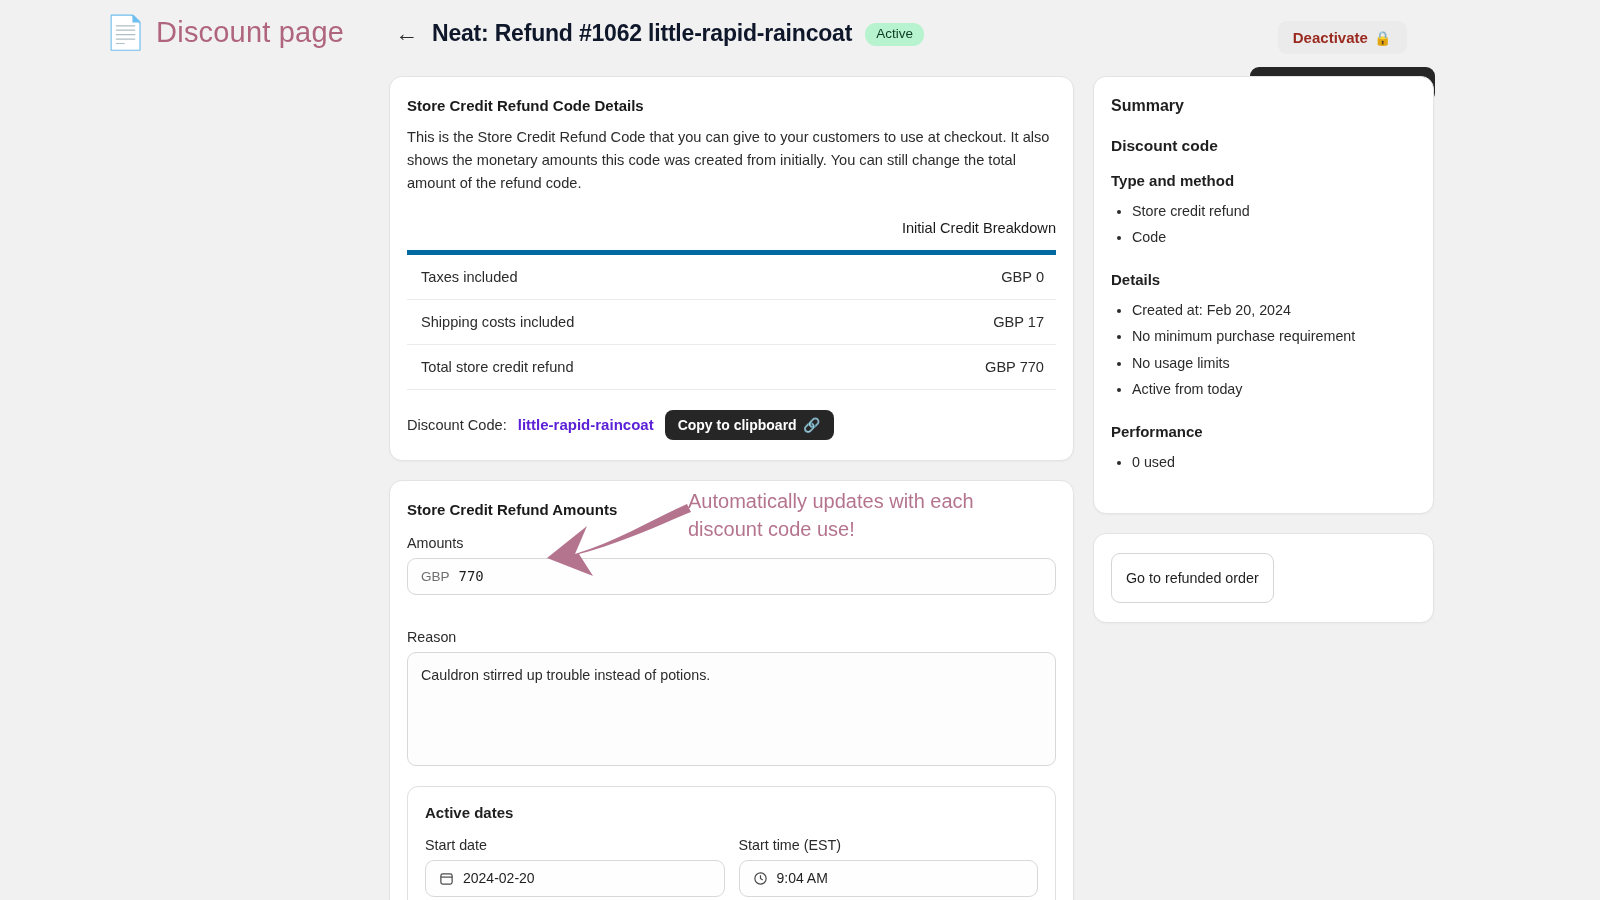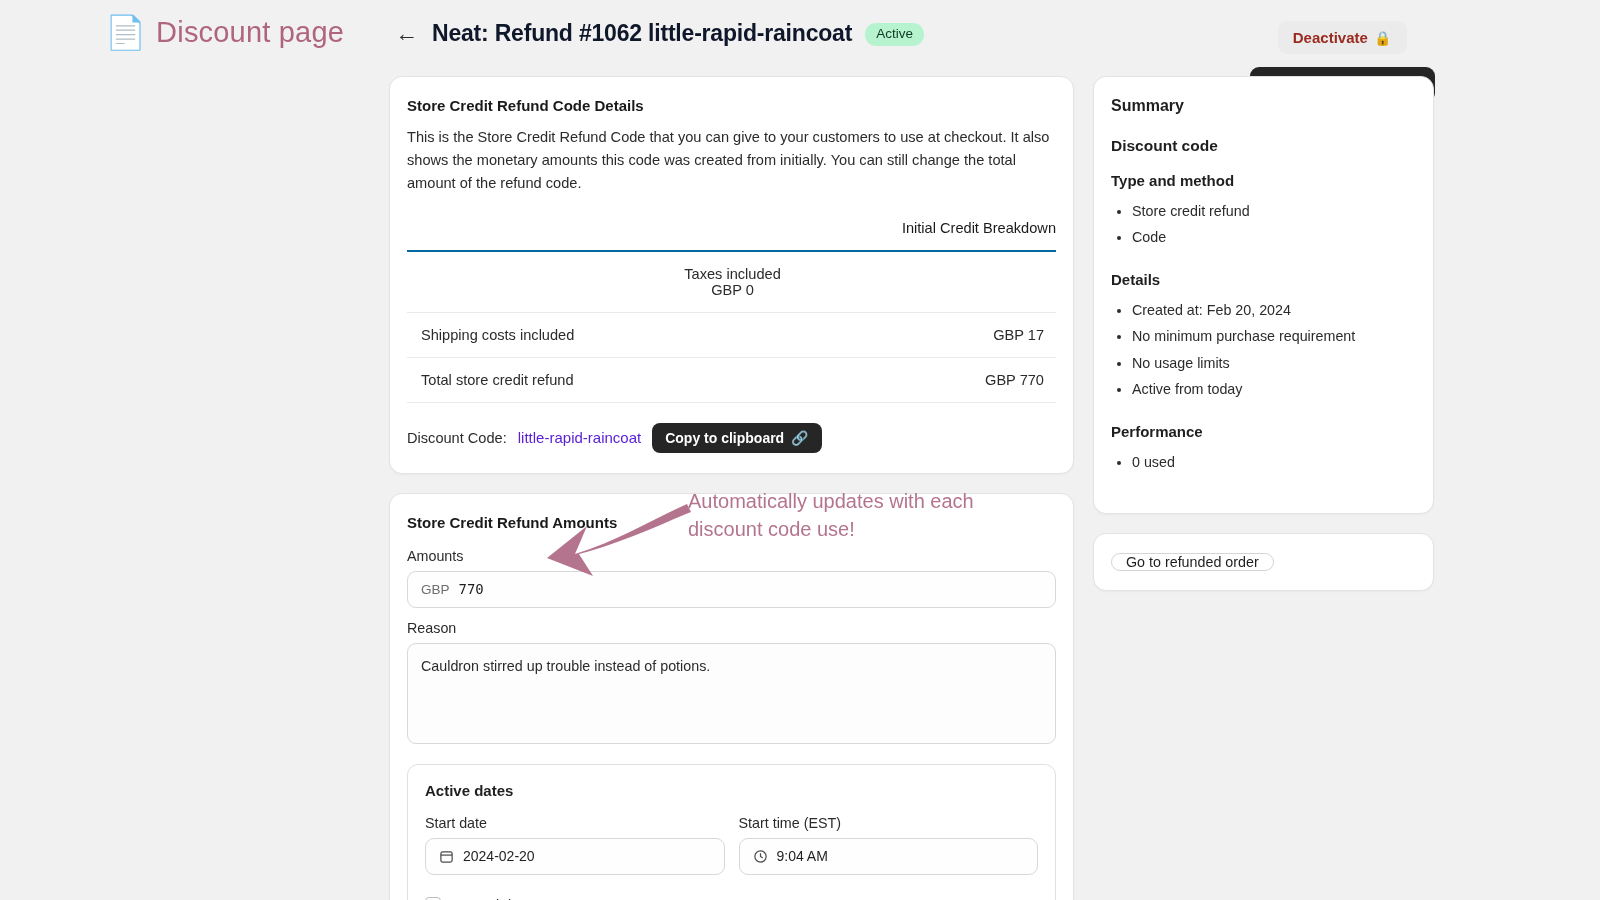--- a/index.html
+++ b/index.html
@@ -71,46 +71,46 @@
   p.desc { font-size: 14.6px; line-height: 1.57; margin: 0; color: #2b2b2b; }
   h4.sub { font-size: 14.6px; font-weight: normal; margin: 25px 0 0; color: #1a1a1a; text-align: right; }
 
   
   .breakdown { margin-top: 14px; }
   .brow {
     display: flex; justify-content: space-between; align-items: center;
     padding: 14px 12px 14px 14px; font-size: 14.6px; color: #2b2b2b;
     border-top: 1px solid #ebebeb;
   }
-  .brow:first-child { border-top: 2px solid #0369a1; flex-direction: column; }
+  .brow:first-child { border-top: 5px solid #0369a1; }
   .brow:last-child { border-bottom: 1px solid #ebebeb; }
 
   .code-row {
     display: flex; align-items: center; gap: 11px; margin-top: 20px;
     font-size: 14.6px; color: #2b2b2b;
   }
-  .code-val { color: #5b21d6; font-weight: normal; font-size: 15px; text-align: center; }
+  .code-val { color: #5b21d6; font-weight: bold; font-size: 15px; text-align: center; }
   .btn-dark-sm {
     background: #262626; border: none; border-radius: 8px; color: #fff;
     font-size: 14px; font-weight: 600; padding: 7px 13px;
     display: flex; align-items: center; gap: 7px; cursor: pointer;
     font-family: inherit;
   }
 
   
   .field-label { font-size: 14.3px; color: #2b2b2b; margin: 0 0 7px; display: block; }
   .input-box {
     width: 100%; height: 37px; border: 1px solid #d8d8d8; border-radius: 9px;
     background: #fefefe; display: flex; align-items: center; gap: 9px;
     padding: 0 13px; font-size: 14px;
   }
   .cur { color: #6e6e6e; font-size: 13.5px; }
   .amt { color: #1d1d1d; font-family: "DejaVu Sans Mono", monospace; font-size: 14px; }
   .textarea-box {
-    width: 100%; height: 101px; border: 1px solid #d8d8d8; border-radius: 9px;
+    width: 100%; height: 114px; border: 1px solid #d8d8d8; border-radius: 9px;
     background: #fdfdfd; padding: 12px 13px; font-size: 14.3px; color: #2b2b2b;
     line-height: 1.4;
   }
 
   .subcard {
     border: 1px solid #e0e0e0; border-radius: 11px; background: #fff;
     padding: 17px 17px 20px; margin-top: 20px;
   }
   .subcard h3 { font-size: 15px; font-weight: bold; margin: 0 0 16px; }
   .date-grid { display: flex; gap: 14px; align-items: center; }
@@ -122,21 +122,21 @@
 
   
   .sum-title { font-size: 16px; font-weight: bold; margin: 0 0 22px; }
   .sum-h { font-size: 15.5px; font-weight: bold; margin: 0 0 17px; }
   .sum-h2 { font-size: 15px; font-weight: bold; margin: 0 0 9px; }
   ul.sum-list { margin: 0 0 20px; padding-left: 21px; }
   ul.sum-list li { font-size: 14.3px; color: #2b2b2b; line-height: 1.85; }
   ul.sum-list.last { margin-bottom: 16px; }
   .btn-plain {
     background: #fff; border: 1px solid #d5d5d5; border-radius: 9px;
-    font-size: 14.3px; color: #1f1f1f; padding: 0 14px; cursor: pointer;
+    font-size: 14.3px; color: #1f1f1f; padding: 16px 14px; cursor: pointer;
     font-family: inherit;
   }
 
   
   .annot-text {
     position: absolute; left: 688px; top: 487px; width: 340px;
     color: #b5748e; font-size: 20px; line-height: 1.42;
     pointer-events: none;
   }
   .annot-arrow { position: absolute; left: 535px; top: 498px; pointer-events: none; }
@@ -204,21 +204,21 @@
 
     <div class="card card-pad" style="margin-top:19px;">
       <h3 class="sec" style="margin-bottom:17px;">Store Credit Refund Amounts</h3>
 
       <label class="field-label">Amounts</label>
       <div class="input-box">
         <span class="cur">GBP</span>
         <span class="amt">770</span>
       </div>
 
-      <label class="field-label" style="margin-top:12px;">Reason</label>
+      <label class="field-label" style="margin-top:34px;">Reason</label>
       <div class="textarea-box">Cauldron stirred up trouble instead of potions.</div>
 
       <div class="subcard">
         <h3>Active dates</h3>
         <div class="date-grid">
           <div class="date-cell">
             <label class="field-label">Start date</label>
             <div class="input-box">
               <span class="icon-svg">
                 <svg width="15" height="15" viewBox="0 0 16 16" fill="none" stroke="#4a4a4a" stroke-width="1.3">

